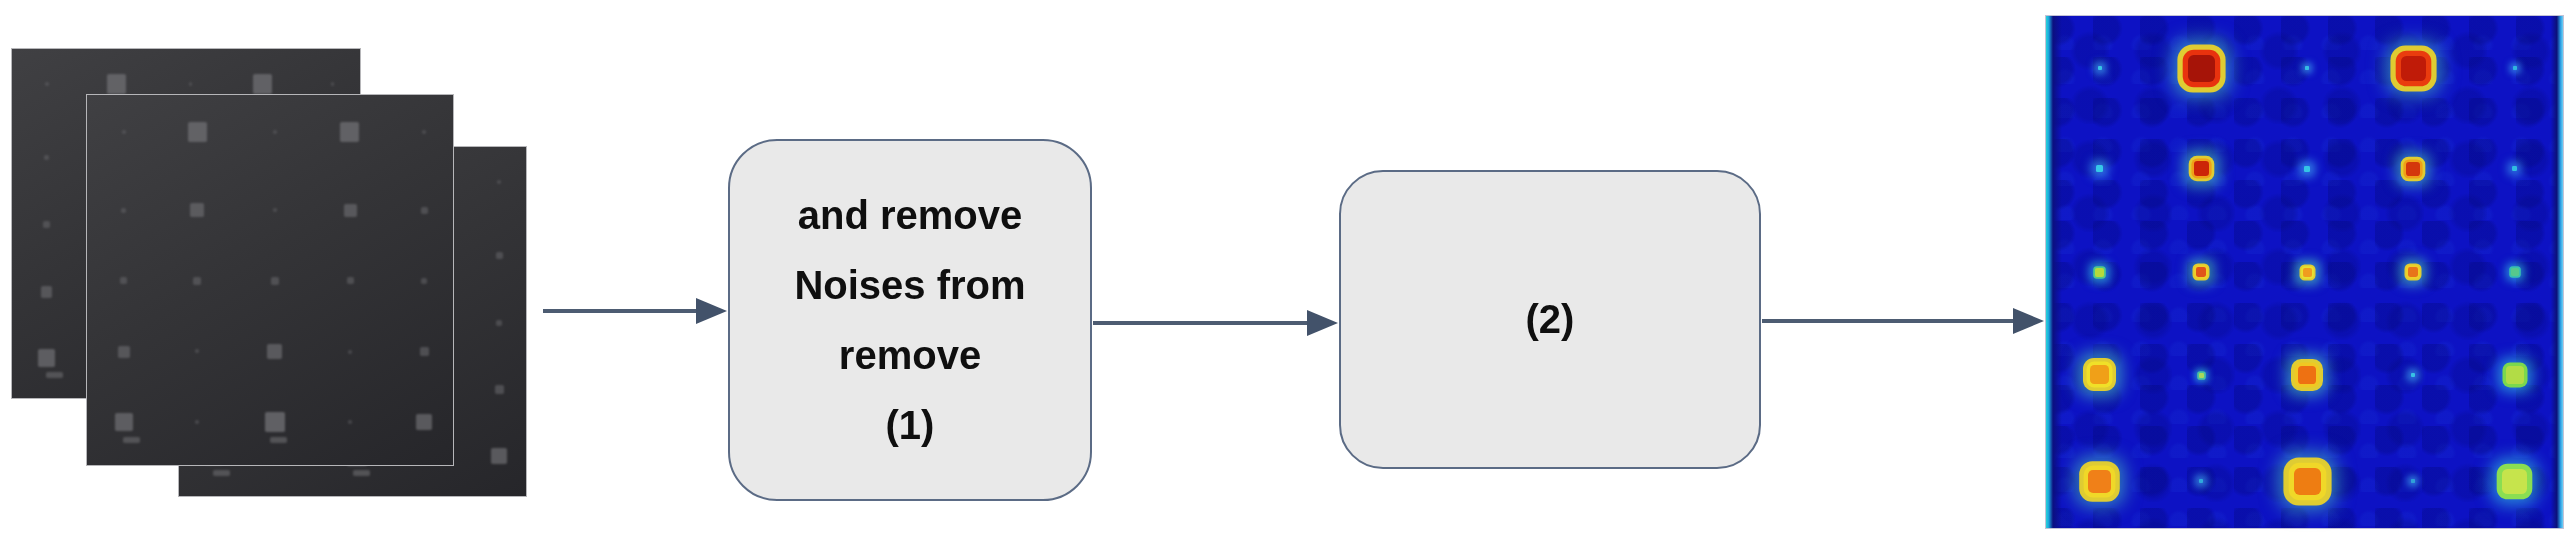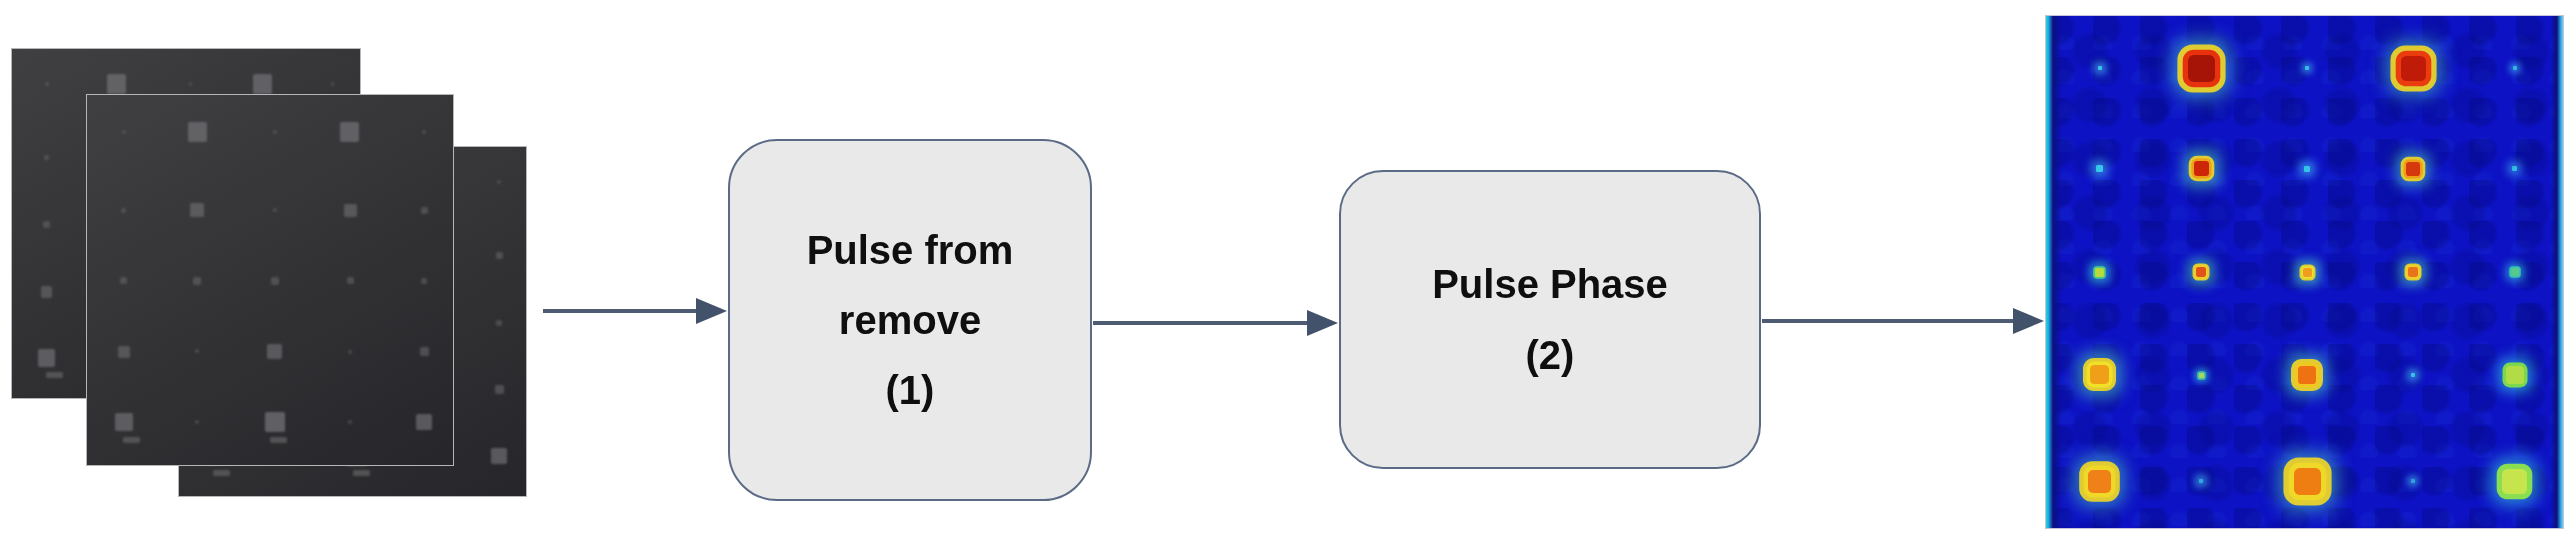--- a/index.html
+++ b/index.html
@@ -141,31 +141,31 @@
         <div class="pdash" style="left: 36px; top: 342px; width: 17px; height: 6.2px;"></div>
         <div class="pdash" style="left: 183px; top: 342px; width: 17px; height: 6.2px;"></div>
       </div>
     </div>
 
   <div class="arrow" id="arrow1">
     <div class="head"></div>
   </div>
 
   <div class="process-box" id="box1">
-    <span>Pulse from</span>
+    <span>and remove</span>
+    <span>Noises from</span>
     <span>remove</span>
     <span>(1)</span>
   </div>
 
   <div class="arrow" id="arrow2">
     <div class="head"></div>
   </div>
 
   <div class="process-box" id="box2">
-    <span>Pulse Phase</span>
     <span>(2)</span>
   </div>
 
   <div class="arrow" id="arrow3">
     <div class="head"></div>
   </div>
 
   <div id="thermal">
     <div class="noise"></div>
     <div class="edgeL"></div>

